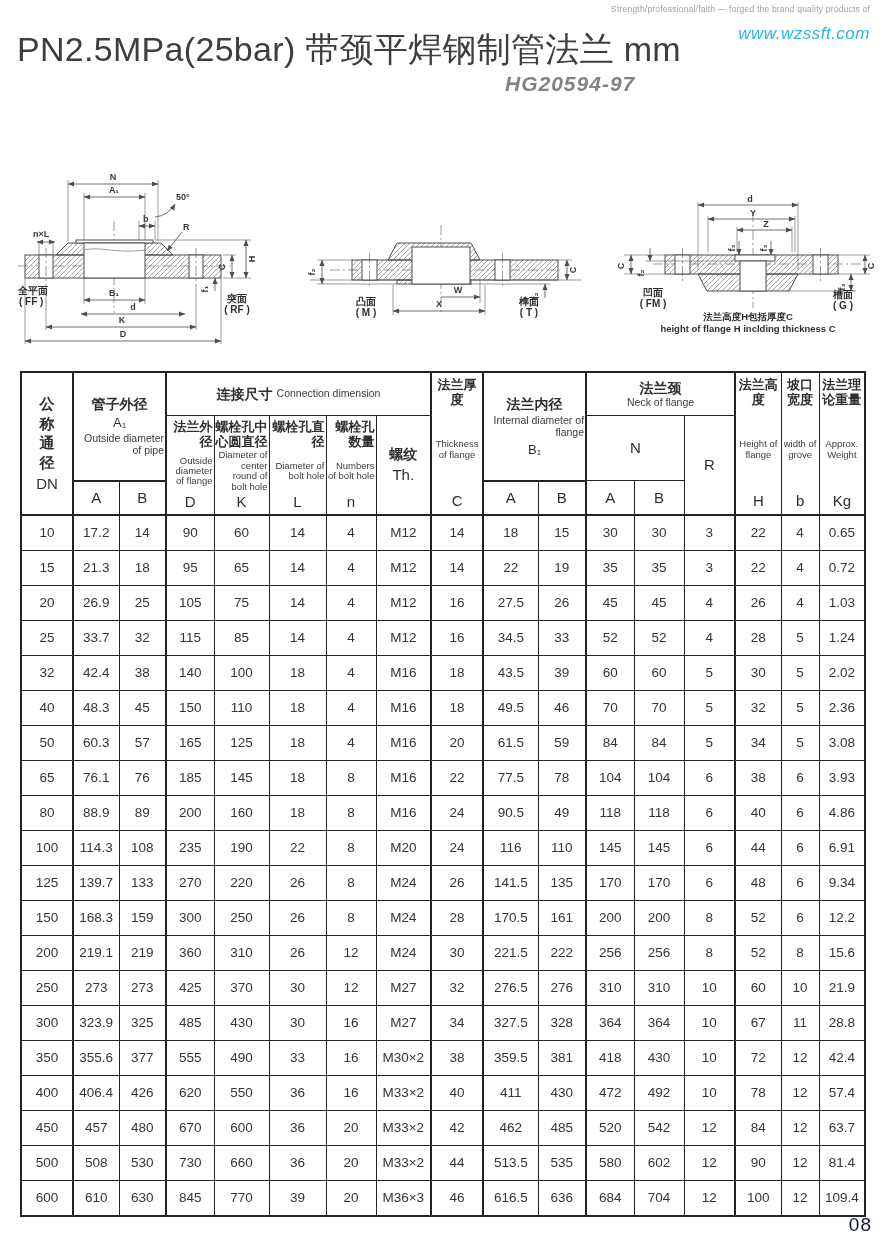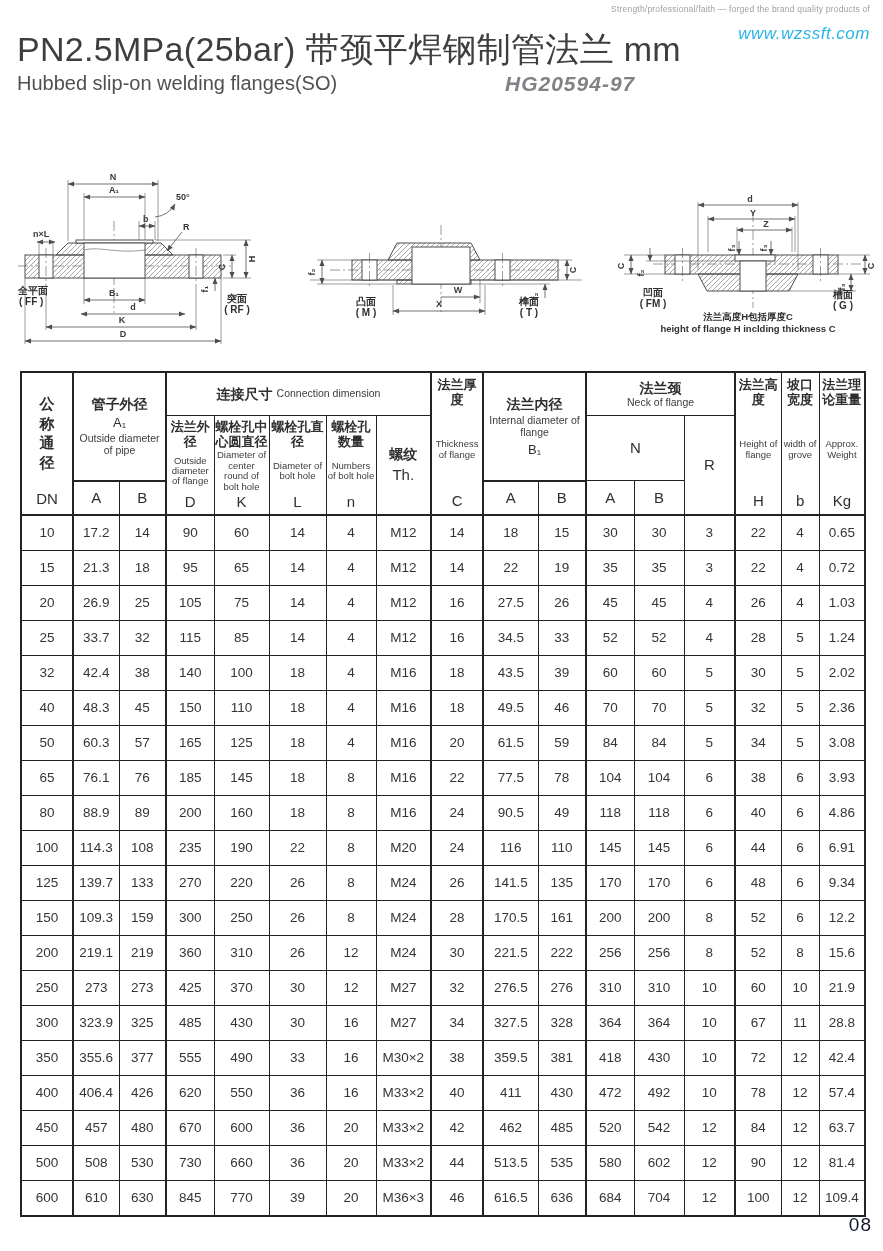--- a/index.html
+++ b/index.html
@@ -43,40 +43,39 @@
   table.spec thead tr.hr3 td, table.spec thead td[rowspan]{border-bottom-width:2px;}
 
   .cn{font-size:14px;font-weight:bold;color:#2f2f31;line-height:1.2;}
   .cn-sm{font-size:13px;font-weight:bold;color:#2f2f31;line-height:1.15;}
   .en{font-size:10.5px;color:#3c3c3e;line-height:1.12;}
   .en-sm{font-size:9.5px;color:#3c3c3e;line-height:1.1;}
   .sym{font-size:13px;color:#2f2f31;}
   .letter{font-size:15px;color:#2f2f31;}
   .stack{display:flex;flex-direction:column;justify-content:space-between;align-items:center;padding:3px 1px;}
   .stack.h3{height:131px;gap:24px;}
-  .stack.h2{height:90px;}
+  .stack.h2{height:90px;text-align:right;}
   .stack.mid{justify-content:center;gap:3px;}
-  .v-chars{width:17px;margin:15px auto;word-break:break-all;line-height:1.3;font-size:15px;font-weight:bold;color:#2f2f31;}
+  .v-chars{width:17px;margin:0 auto;word-break:break-all;line-height:1.3;font-size:15px;font-weight:bold;color:#2f2f31;}
   .conn-title{display:flex;align-items:center;justify-content:center;gap:4px;}
   .neck-title{line-height:1.15;}
 
   .pageno{position:absolute;right:11px;top:1214px;font-size:19px;color:#0f172a;letter-spacing:1px;}
 </style>
 </head>
 <body>
 
 <div class="page">
 
   <div class="brand">
     <div class="slogan">Strength/professional/faith — forged the brand quality products of</div>
     <div class="website">www.wzssft.com</div>
   </div>
 
   <div class="title">PN2.5MPa(25bar) 带颈平焊钢制管法兰 mm</div>
-  <div class="subtitle">Hubbed slip-on welding flanges(SO)</div>
   <div class="standard">HG20594-97</div>
 
   <div class="dwg-wrap" id="d1">
   <svg class="dwg" width="280" height="192" viewBox="0 0 280 192">
     <defs>
       <pattern id="h1" patternUnits="userSpaceOnUse" width="5" height="5">
         <path d="M0,5 L5,0" stroke="#6b6b6d" stroke-width="0.6"></path>
       </pattern>
       <marker id="m1" viewBox="0 0 10 10" refX="9.5" refY="5" markerWidth="10" markerHeight="8" orient="auto-start-reverse">
         <path d="M0,1 L10,5 L0,9 z" fill="#4e4e50"></path>
@@ -616,21 +615,21 @@
           <td class="br2">135</td>
           <td>170</td>
           <td>170</td>
           <td class="br2">6</td>
           <td>48</td>
           <td>6</td>
           <td>9.34</td>
         </tr>
         <tr>
           <td class="br2">150</td>
-          <td>109.3</td>
+          <td>168.3</td>
           <td class="br2">159</td>
           <td>300</td>
           <td>250</td>
           <td>26</td>
           <td>8</td>
           <td class="br2">M24</td>
           <td class="br2">28</td>
           <td>170.5</td>
           <td class="br2">161</td>
           <td>200</td>

